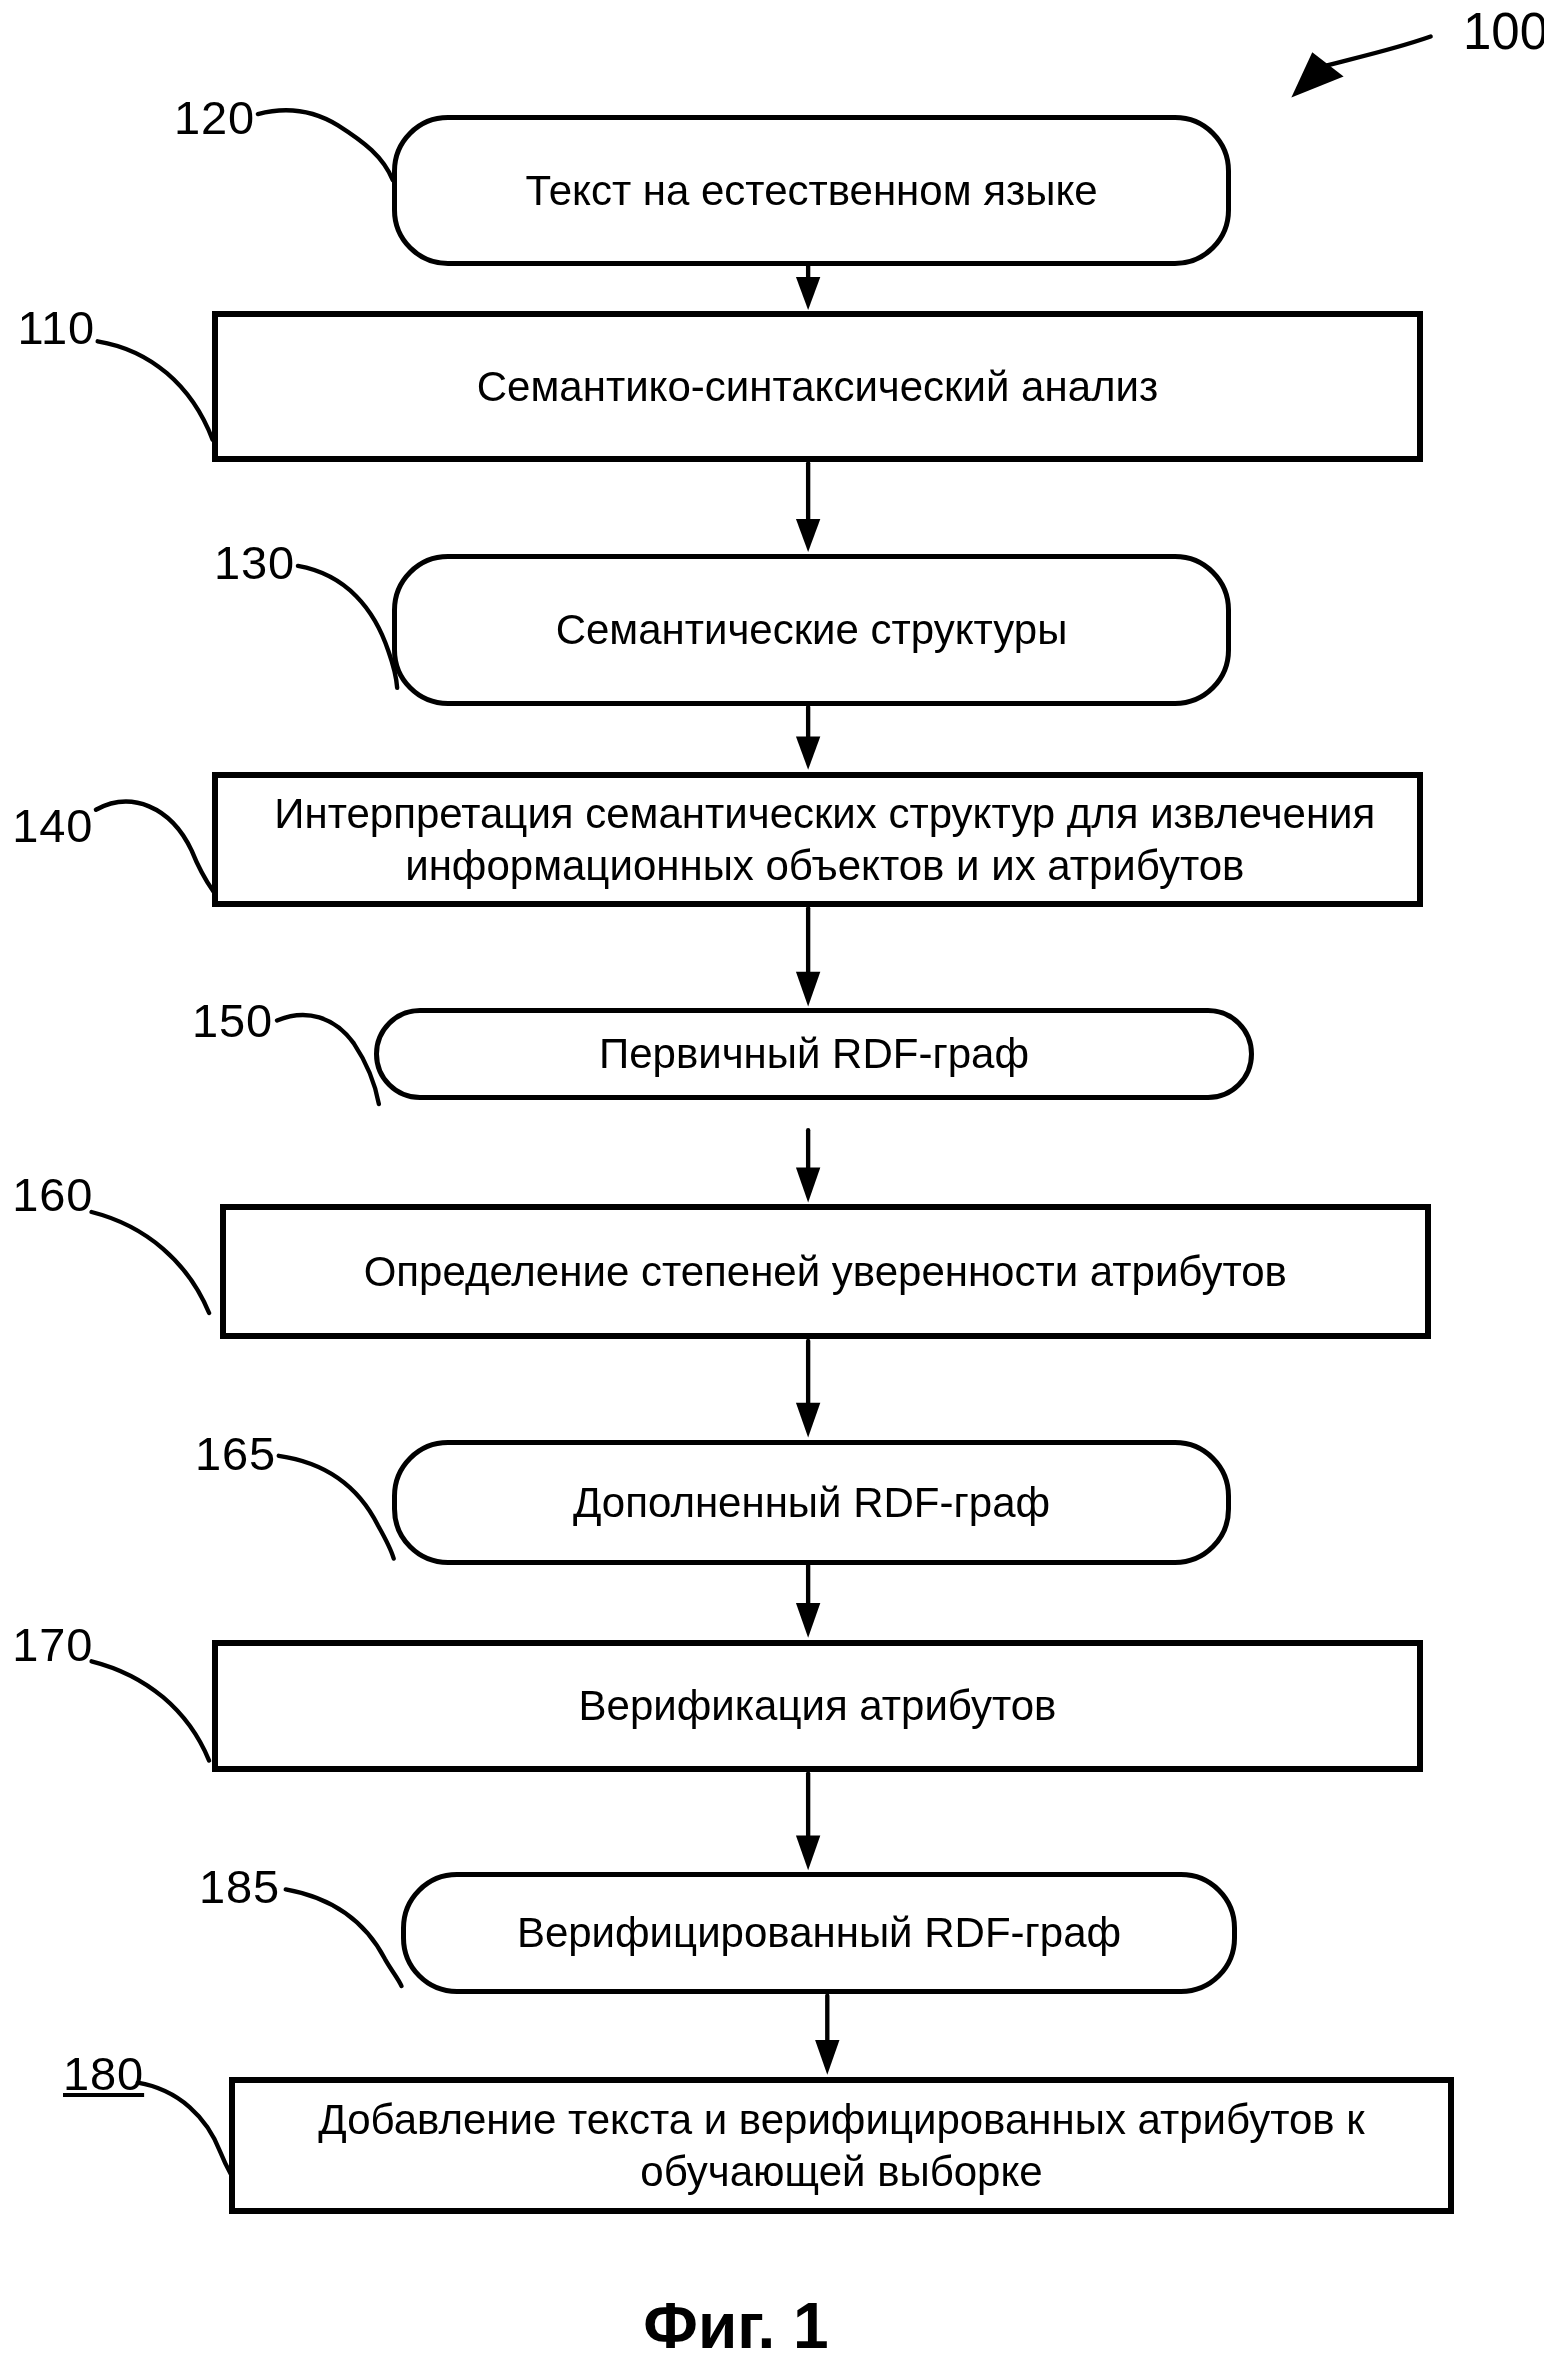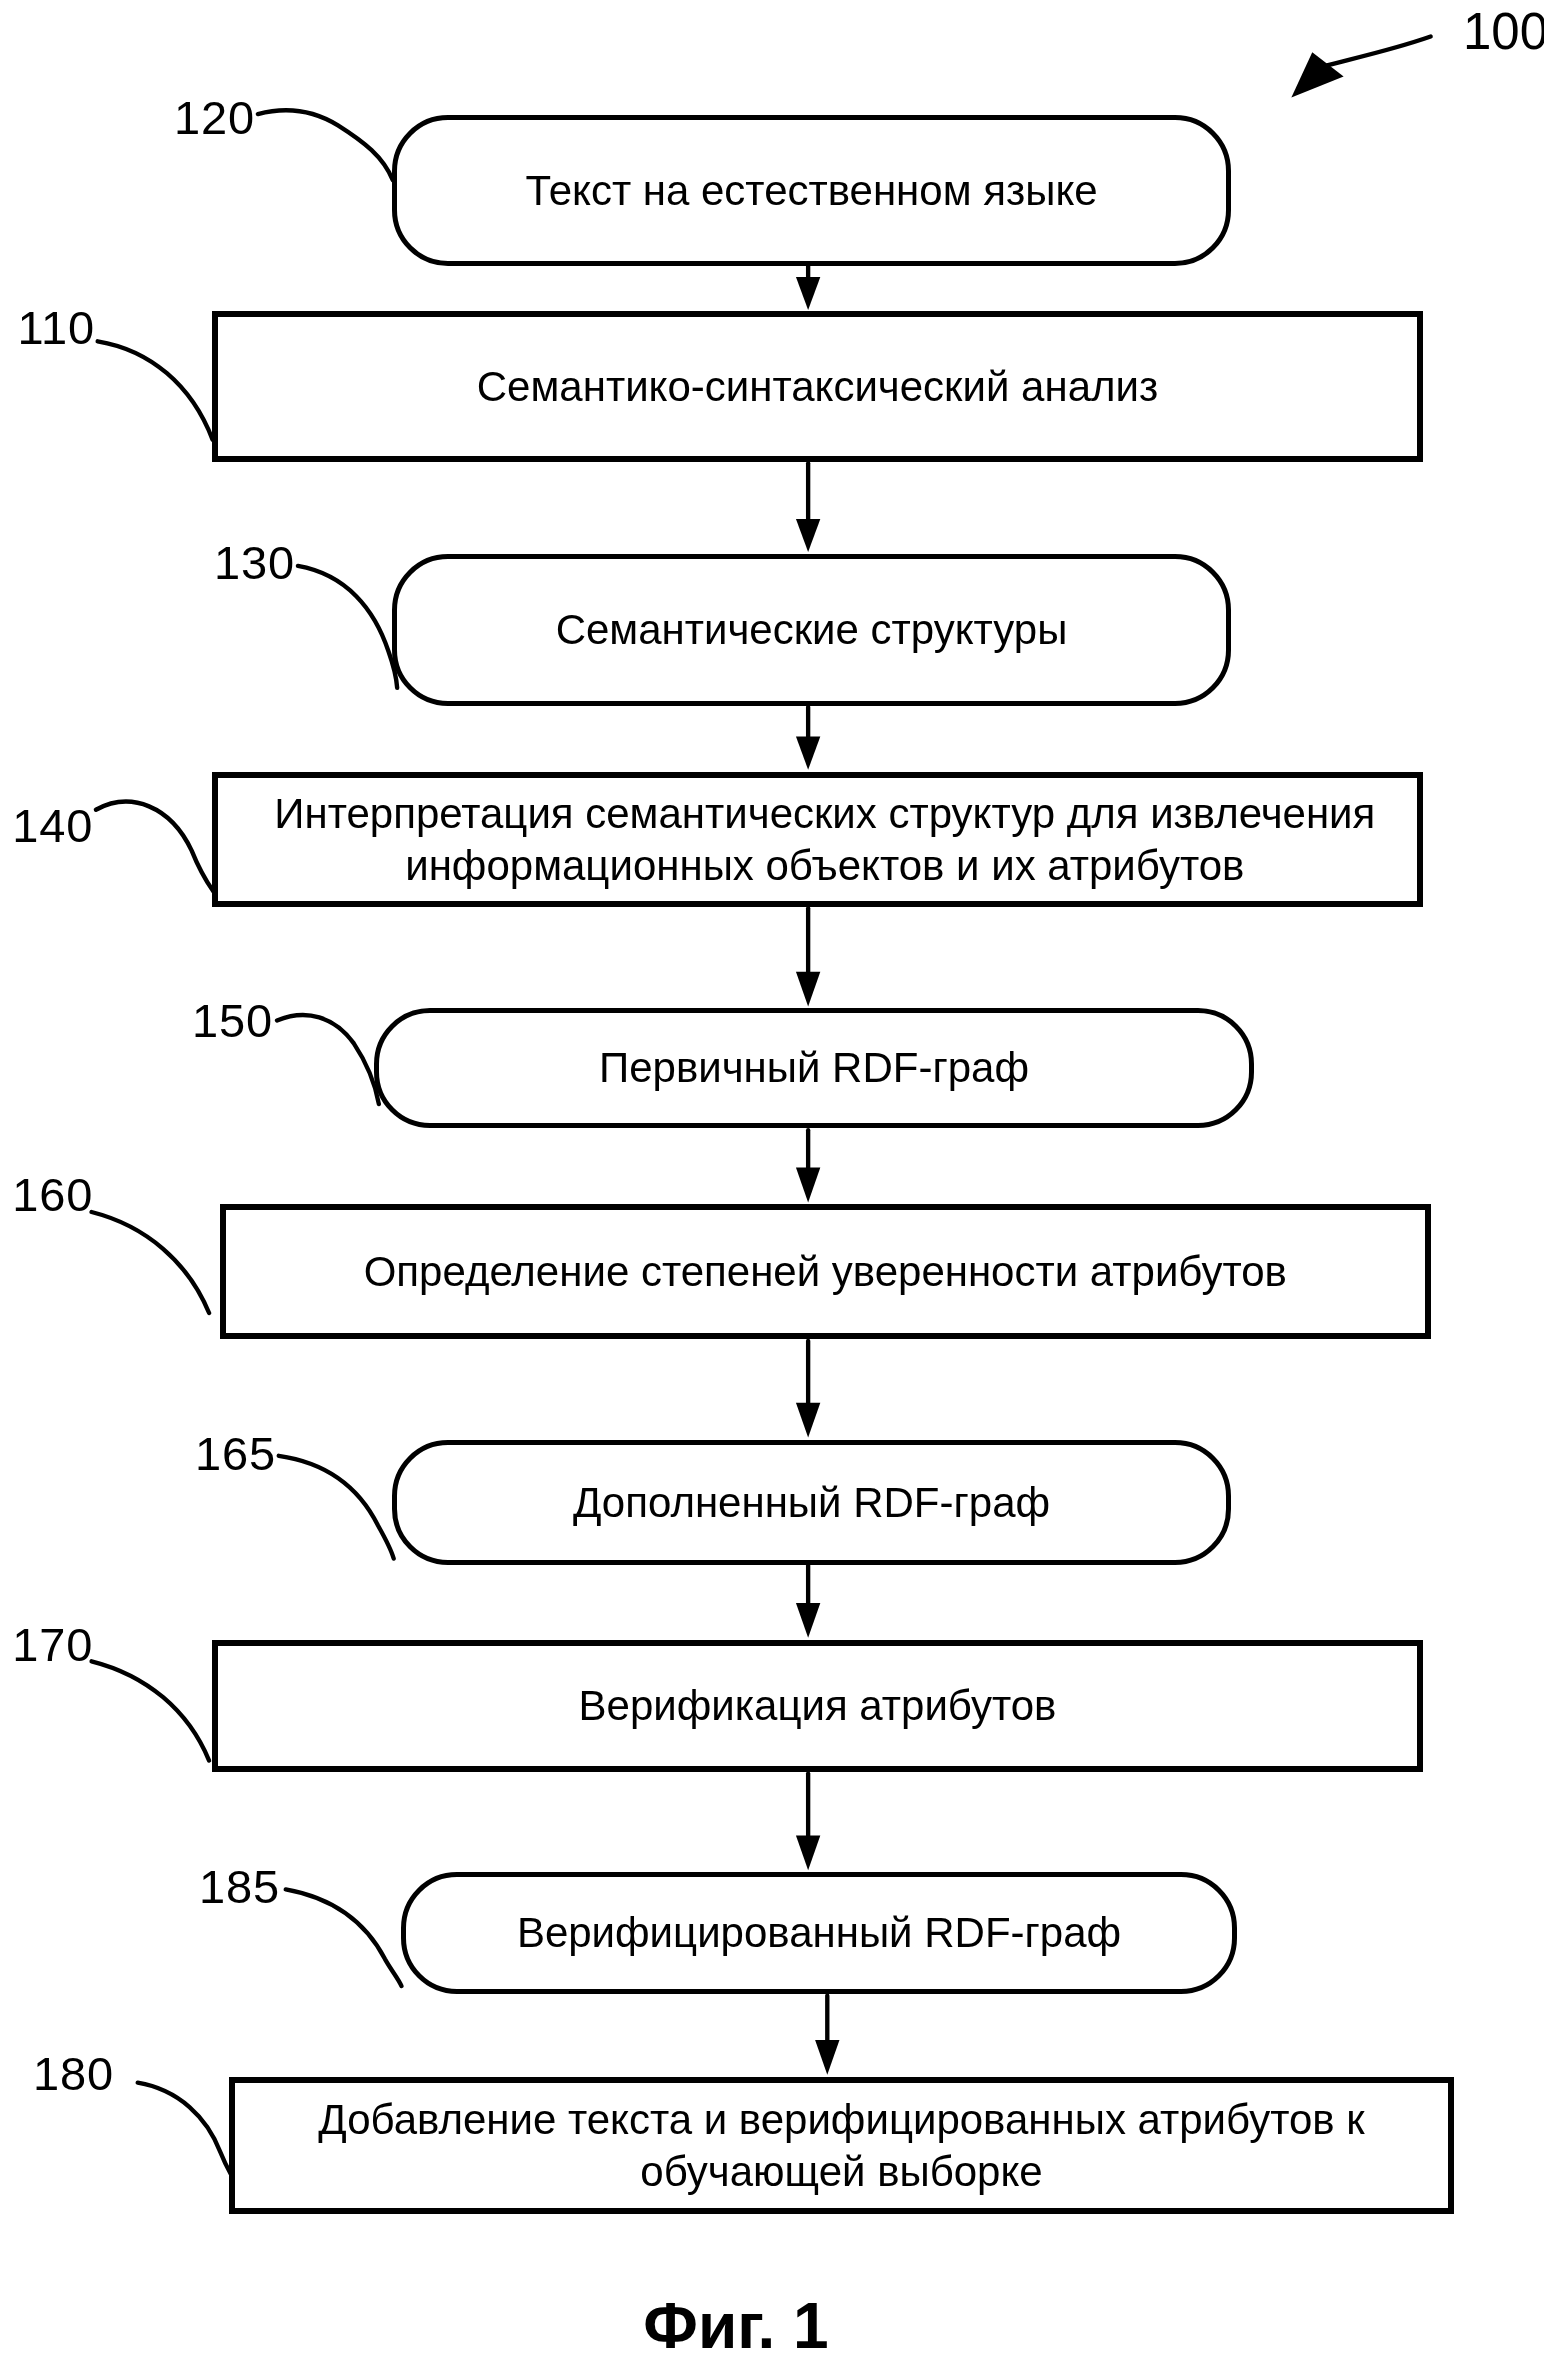--- a/index.html
+++ b/index.html
@@ -114,40 +114,40 @@
 
   <div class="ref-label" style="left:174px;top:90px;">120</div>
   <div class="ref-label" style="left:17.4px;top:300px;">110</div>
   <div class="ref-label" style="left:214px;top:535px;">130</div>
   <div class="ref-label" style="left:12.2px;top:798px;">140</div>
   <div class="ref-label" style="left:192px;top:993px;">150</div>
   <div class="ref-label" style="left:12.2px;top:1167px;">160</div>
   <div class="ref-label" style="left:195px;top:1426px;">165</div>
   <div class="ref-label" style="left:12.2px;top:1617px;">170</div>
   <div class="ref-label" style="left:199px;top:1859px;">185</div>
-  <div class="ref-label" style="left:33px;top:2046px;">180</div>
+  <div class="ref-label" style="left:63px;top:2046px;text-decoration:underline;">180</div>
 
   <div class="node rounded" style="left:392px;top:115px;width:839px;height:151px;">
     <span>Текст на естественном языке</span>
   </div>
 
   <div class="node rect" style="left:212px;top:311px;width:1211px;height:151px;">
     <span>Семантико-синтаксический анализ</span>
   </div>
 
   <div class="node rounded" style="left:392px;top:554px;width:839px;height:152px;">
     <span>Семантические структуры</span>
   </div>
 
   <div class="node rect" style="left:212px;top:772px;width:1211px;height:135px;padding-left:39px;">
     <span>Интерпретация семантических структур для извлечения
 информационных объектов и их атрибутов</span>
   </div>
 
-  <div class="node rounded" style="left:374px;top:1008px;width:880px;height:120px;">
+  <div class="node rounded" style="left:374px;top:1008px;width:880px;height:92px;">
     <span>Первичный RDF-граф</span>
   </div>
 
   <div class="node rect" style="left:220px;top:1204px;width:1211px;height:135px;padding-left:24px;">
     <span>Определение степеней уверенности атрибутов</span>
   </div>
 
   <div class="node rounded" style="left:392px;top:1440px;width:839px;height:125px;">
     <span>Дополненный RDF-граф</span>
   </div>

